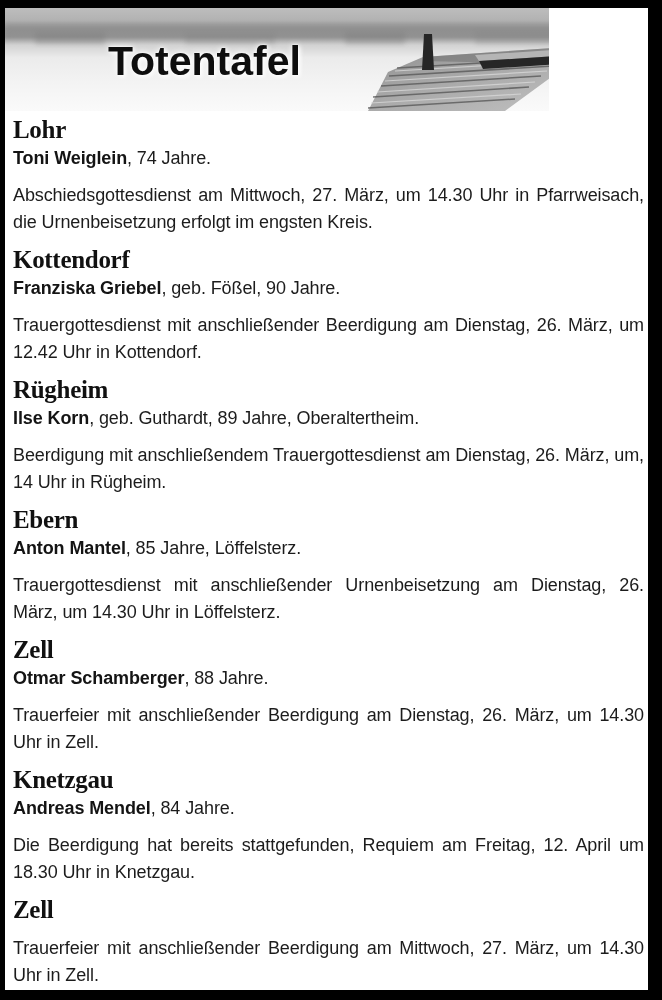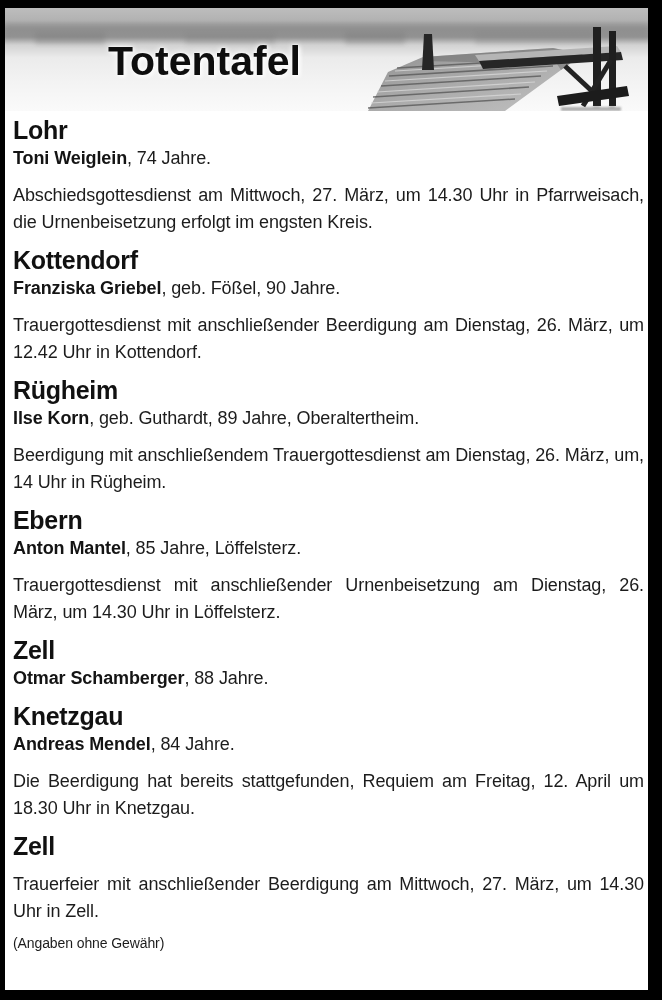--- a/index.html
+++ b/index.html
@@ -12,21 +12,21 @@
   .sheet {
     position:relative;
     width:662px; height:1000px;
     background:#ffffff;
     border:solid #000000;
     border-width:8px 14px 10px 5px; 
     overflow:hidden;
   }
   .masthead {
     position:relative;
-    width:643px; height:103px;
+    width:544px; height:103px;
     overflow:hidden;
     text-align:right;
   }
   .masthead svg { display:block; width:643px; height:103px; }
   .title {
     position:absolute;
     left:103px; top:33px;
     font-size:41px;
     font-weight:700;
     line-height:1;
@@ -34,20 +34,21 @@
     letter-spacing:0;
     text-shadow: 0 0 6px #ffffff, 0 0 2px #ffffff, 2px 2px 4px rgba(255,255,255,.85);
     white-space:nowrap;
   }
   .content { padding:4px 4px 0 8px; }
   .entry { margin-bottom:9px; }
   .place {
     font-size:25px; line-height:30px;
     font-weight:700; color:#111111;
     letter-spacing:-0.3px;
+    font-family:Liberation Serif, serif;
   }
   .line {
     font-size:18px; line-height:27px;
     letter-spacing:-0.1px;
     color:#1c1c1c;
   }
   .nameline strong { font-weight:700; color:#141414;text-align:right; }
   .info { text-align:justify;margin-top:10px; }
   .disclaimer {
     font-size:14px; line-height:18px;
@@ -160,20 +161,21 @@
 
   <section class="entry">
     <h2 class="place">Ebern</h2>
     <p class="line nameline"><strong>Anton Mantel</strong><span>, 85 Jahre, Löffelsterz.</span></p>
     <p class="line info">Trauergottesdienst mit anschließender Urnenbeisetzung am Dienstag, 26. März, um 14.30 Uhr in Löffelsterz.</p>
   </section>
 
   <section class="entry">
     <h2 class="place">Zell</h2>
     <p class="line nameline"><strong>Otmar Schamberger</strong><span>, 88 Jahre.</span></p>
+    <p class="line info">Trauerfeier mit anschließender Beerdigung am Dienstag, 26. März, um 14.30 Uhr in Zell.</p>
   </section>
 
   <section class="entry">
     <h2 class="place">Knetzgau</h2>
     <p class="line nameline"><strong>Andreas Mendel</strong><span>, 84 Jahre.</span></p>
     <p class="line info">Die Beerdigung hat bereits stattgefunden, Requiem am Freitag, 12. April um 18.30 Uhr in Knetzgau.</p>
   </section>
 
   <section class="entry">
     <h2 class="place">Zell</h2>

